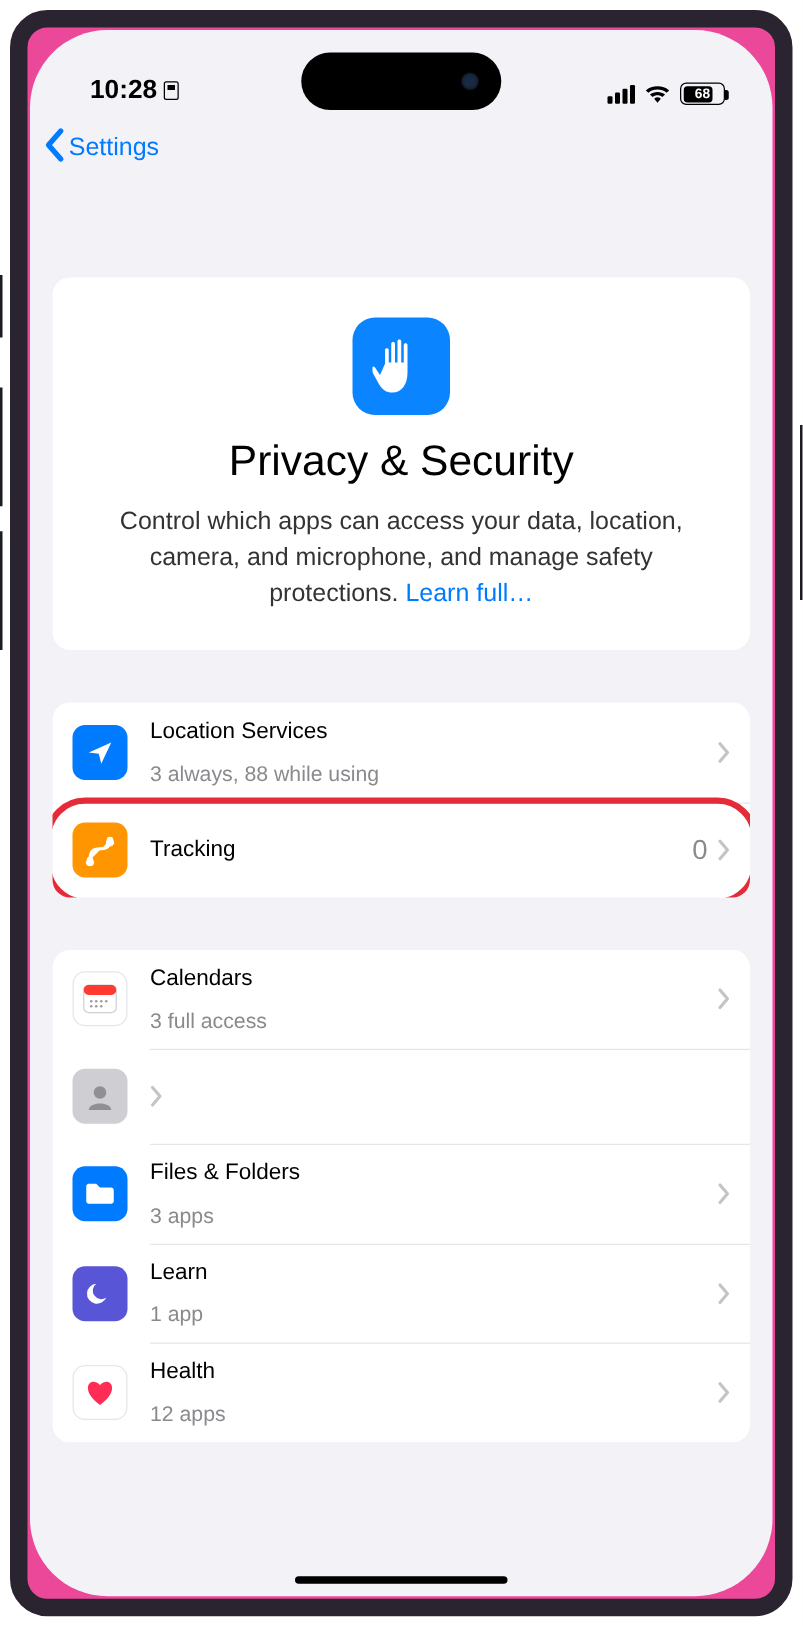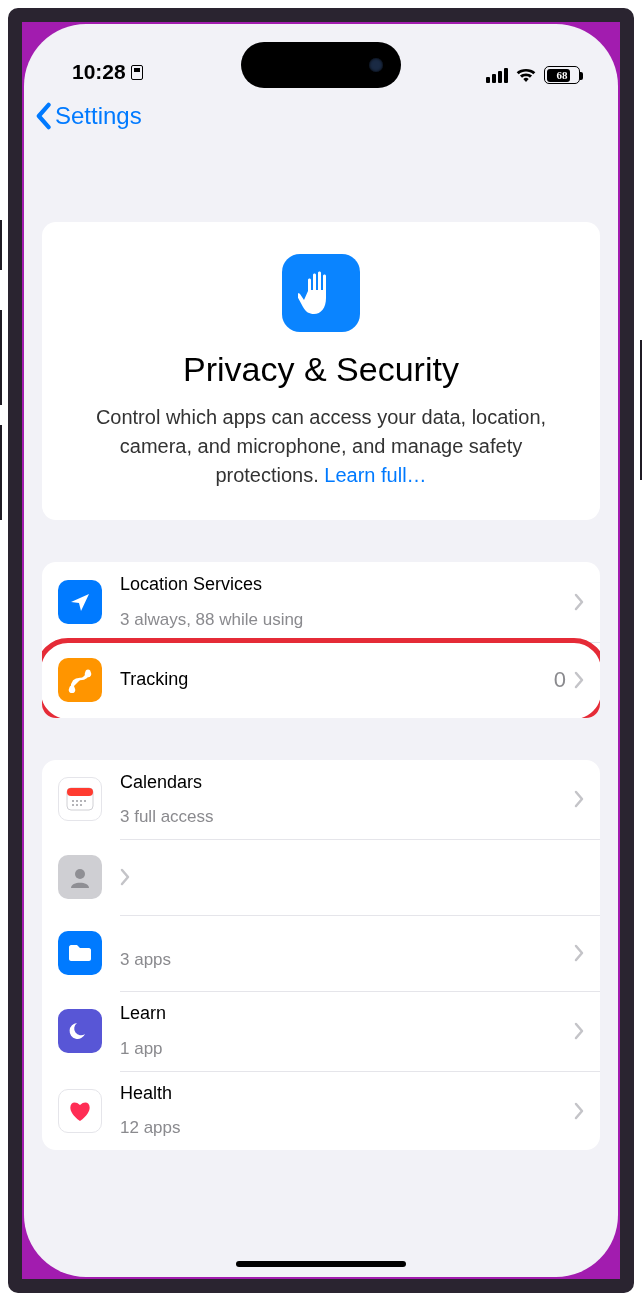--- a/index.html
+++ b/index.html
@@ -13,22 +13,22 @@
     width: 642px;
     height: 1301px;
     background: #fff;
     position: relative;
     padding: 8px;
   }
   .phone-frame {
     width: 100%;
     height: 100%;
     border: 14px solid #2a2430;
-    border-radius: 10px;
-    background: #a21caf;
+    border-radius: 30px;
+    background: #ec4899;
     position: relative;
     overflow: hidden;
   }
   .phone-inner {
     position:absolute;
     inset:2px;
     border-radius:62px;
     background:#f2f2f7;
     overflow:hidden;
   }
@@ -79,31 +79,31 @@
   .signal span:nth-child(2){height:9px}
   .signal span:nth-child(3){height:12px}
   .signal span:nth-child(4){height:15px}
   .wifi-svg{width:22px;height:16px;}
   .battery {
     width:36px;height:18px;border:1.7px solid #000;border-radius:5px;position:relative;
     display:flex;align-items:center;
   }
   .battery::after{content:"";position:absolute;right:-4px;top:5px;width:3px;height:8px;background:#000;border-radius:0 2px 2px 0;}
   .battery-fill{position:absolute;left:1.5px;top:1.5px;bottom:1.5px;width:68%;background:#000;border-radius:3px;}
-  .battery-text{position:relative;color:#fff;font-size:11px;font-weight:700;width:100%;text-align:center;mix-blend-mode:difference;font-family:Liberation Serif, serif;}
+  .battery-text{position:relative;color:#fff;font-size:11px;font-weight:700;width:100%;text-align:center;mix-blend-mode:difference;}
 
   
   .nav {
     height:56px;
     display:flex;align-items:center;
     padding:0 10px;
   }
   .back {
-    display:flex;align-items:flex-start;gap:3px;
-    color:#007aff;font-size:24px;
+    display:flex;align-items:flex-end;gap:3px;
+    color:#007aff;font-size:20px;
   }
   .back svg{width:18px;height:28px;}
 
   .content{
     padding: 0 18px;
     overflow:hidden;
   }
 
   
   .hero {
@@ -312,20 +312,21 @@
               </div>
         </div>
 
         <div class="row">
           <div class="row-icon ic-folder">
             <svg width="28" height="24" viewBox="0 0 28 24">
                   <path fill="#fff" d="M3 6 c0-1 1-2 2-2 h6 l3 3 h9 c1 0 2 1 2 2 v9 c0 1-1 2-2 2 H5 c-1 0-2-1-2-2 Z"></path>
                 </svg>
           </div>
           <div class="row-text">
+            <div class="row-title">Files &amp; Folders</div>
             <div class="row-sub">3 apps</div>
           </div>
           <div class="row-tail">
                 <svg class="chevron" viewBox="0 0 10 18">
                   <path d="M2 2 L8 9 L2 16" stroke="#c4c4c8" stroke-width="2.5" fill="none" stroke-linecap="round" stroke-linejoin="round"></path>
                 </svg>
               </div>
         </div>
 
         <div class="row">

